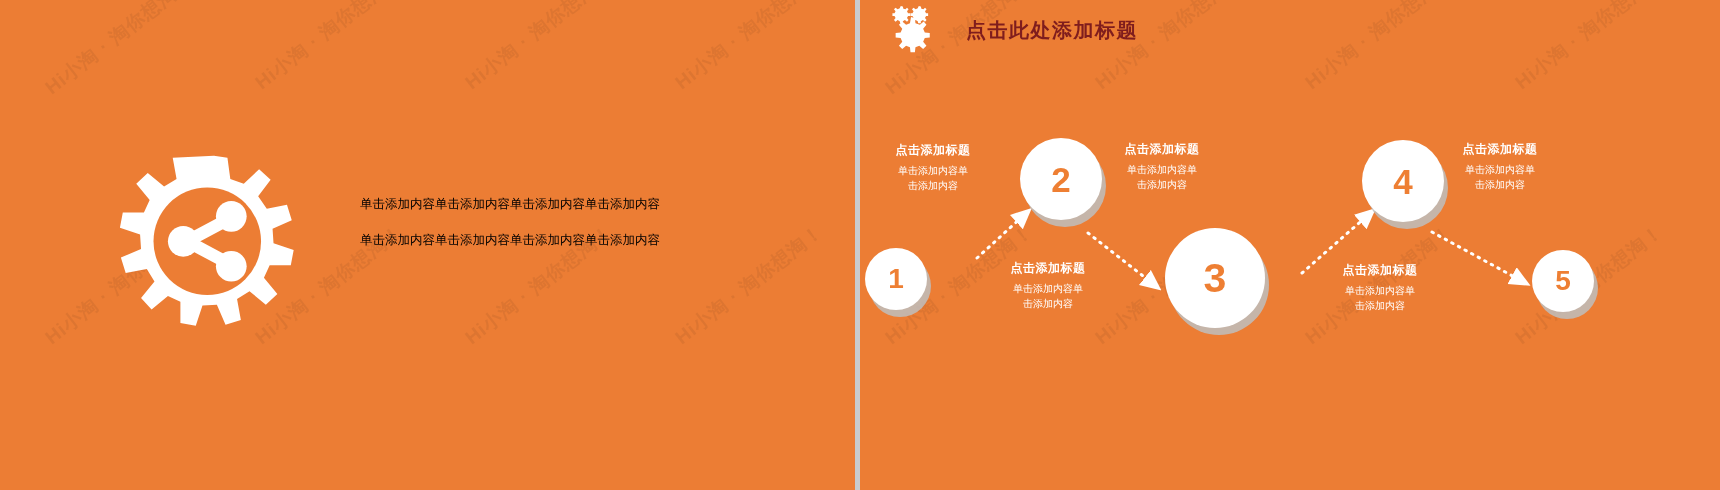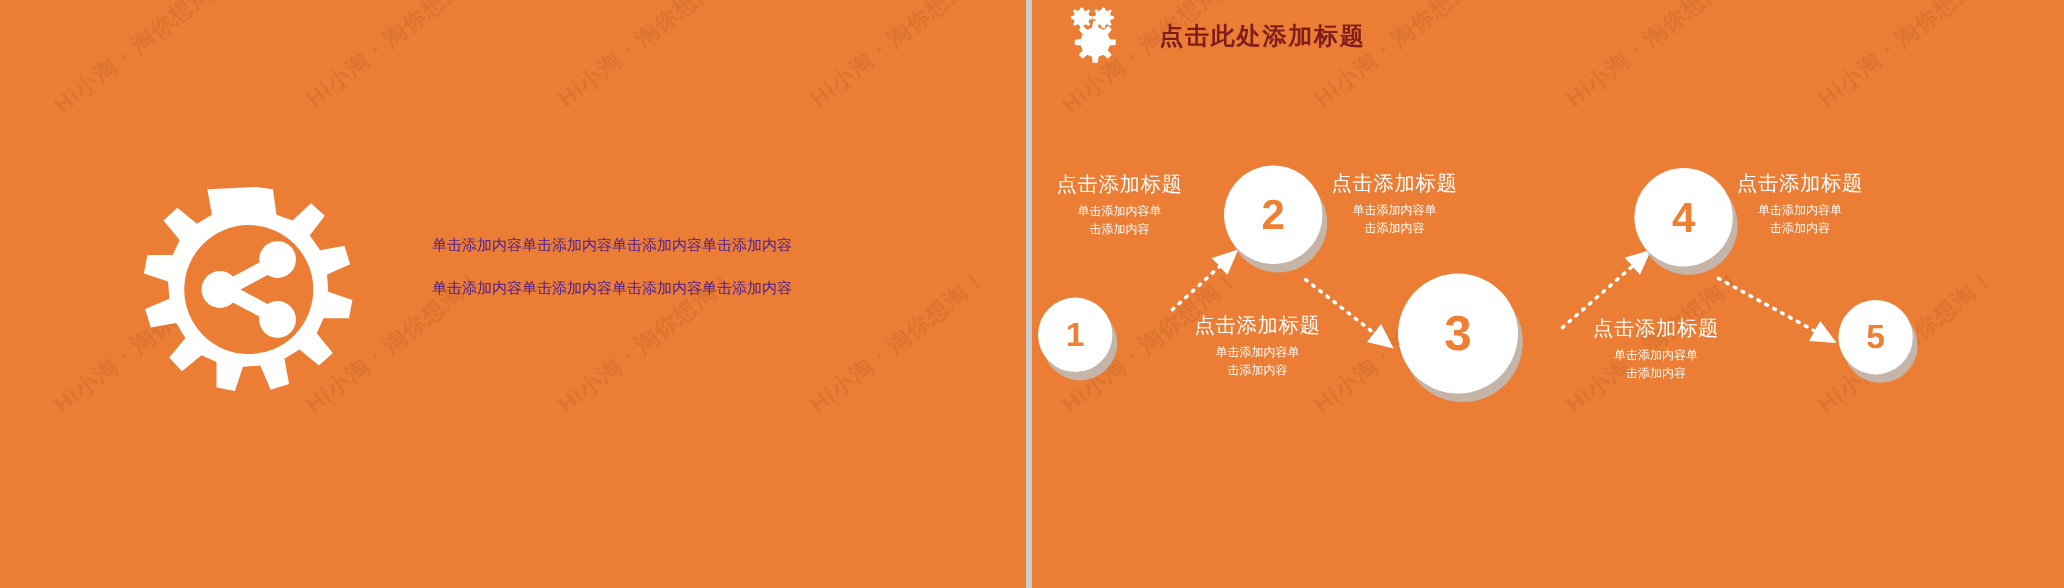--- a/index.html
+++ b/index.html
@@ -72,21 +72,21 @@
   #left-title {
     color: #ffffff;
     font-size: 39px;
     font-weight: bold;
     line-height: 48px;
     letter-spacing: 1px;
     white-space: nowrap;
     margin: 0;
   }
   .left-sub-line {
-    color: #4c1d95;
+    color: #000000;
     font-size: 12.5px;
     line-height: 19px;
     white-space: nowrap;
     margin: 17px;
   }
   #left-sub {
     margin-top: 6px;
   }
 
   
@@ -127,22 +127,22 @@
   .step-num { line-height: 1; }
 
   
   .step-label {
     position: absolute;
     text-align: center;
     color: #ffffff;
     width: 160px;
   }
   .step-label .st-title {
-    font-size: 17px;
-    font-weight: normal;
+    font-size: 12px;
+    font-weight: bold;
     letter-spacing: 0.5px;
     white-space: nowrap;
     margin: 0 0 4px 0;
   }
   .step-label .st-desc {
     font-size: 10px;
     line-height: 15px;
     margin: 0;
   }
 

